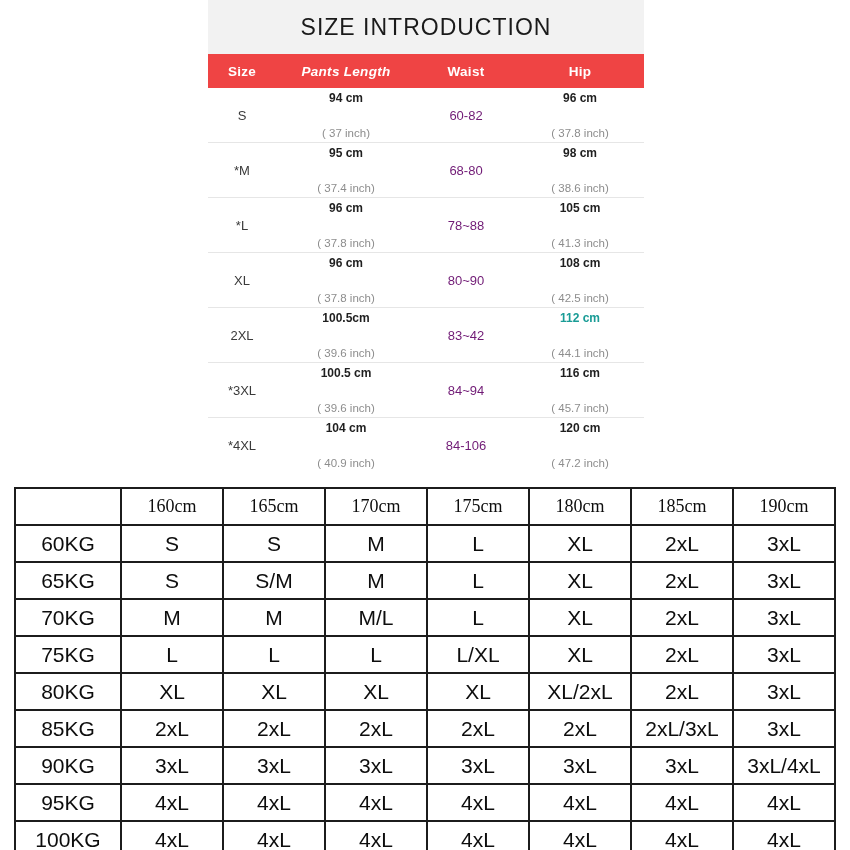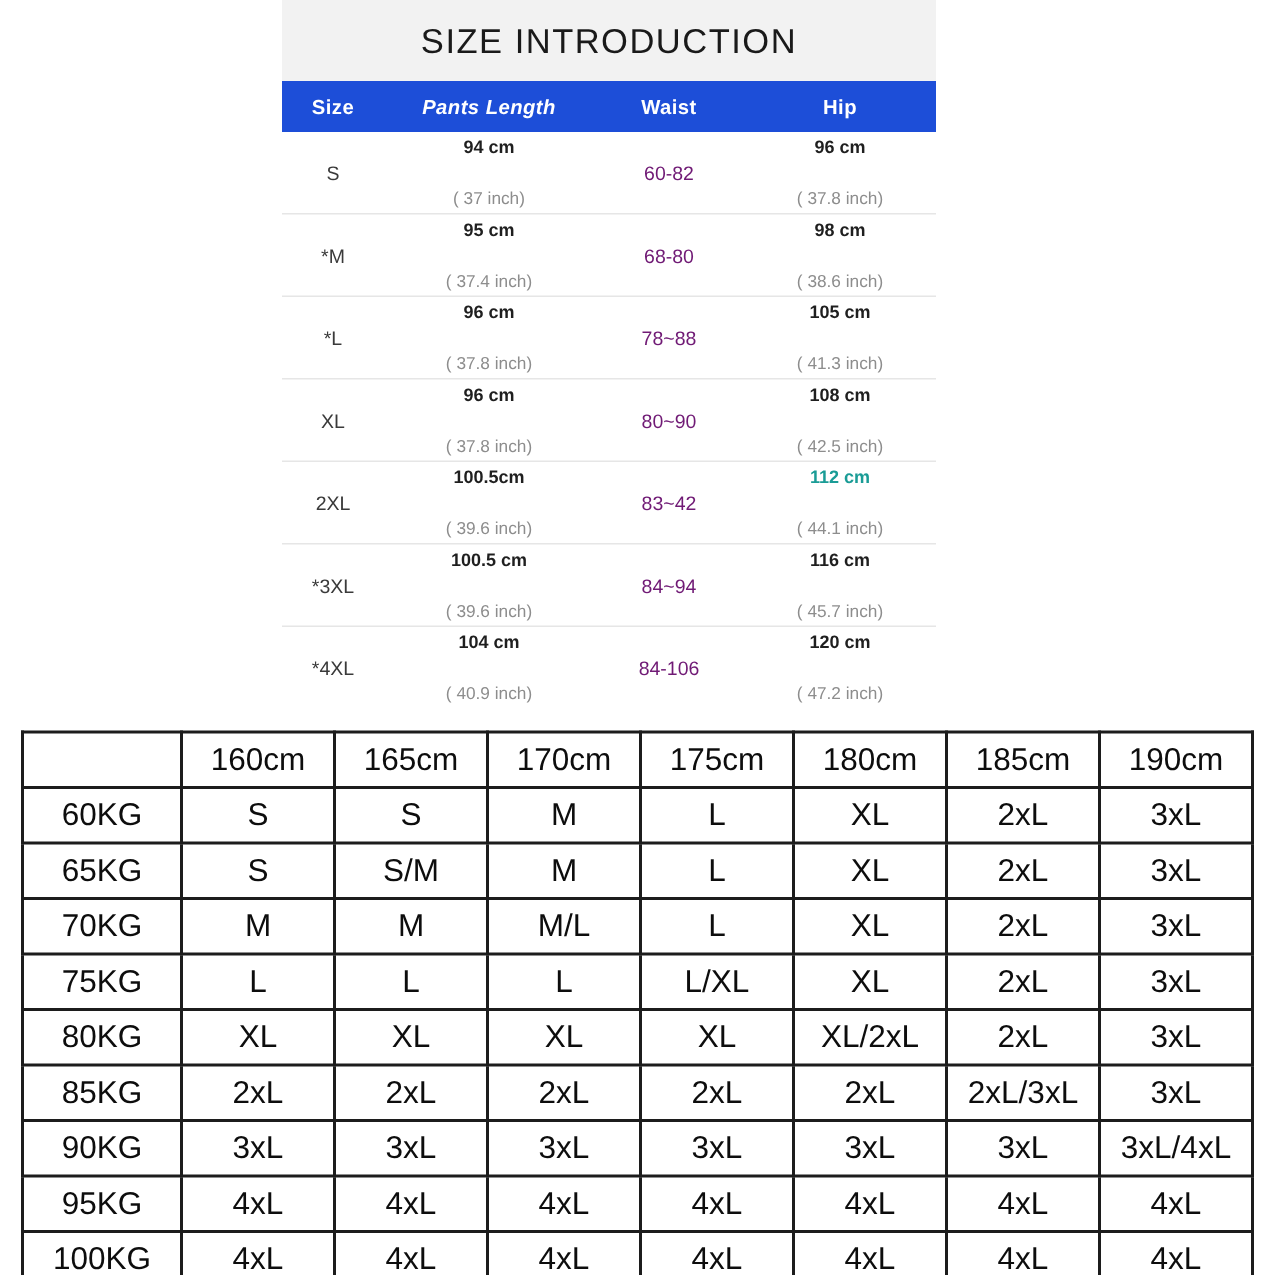--- a/index.html
+++ b/index.html
@@ -11,42 +11,42 @@
     width: 850px;
     height: 850px;
     font-family: "Liberation Sans", sans-serif;
     position: relative;
     overflow: hidden;
   }
 
   
   #size-intro-panel {
     position: absolute;
-    left: 188px;
+    left: 208px;
     top: 0px;
     width: 436px;
     background: #ffffff;
   }
   #size-intro-title {
     background: #f2f2f2;
     height: 54px;
     line-height: 54px;
     text-align: center;
     font-size: 23px;
     letter-spacing: 1px;
     color: #1a1a1a;
     font-family: "Liberation Sans", sans-serif;
   }
   #size-intro-table {
     width: 100%;
     border-collapse: collapse;
     table-layout: fixed;
   }
   #size-intro-table thead th {
-    background: #1d4ed8;
+    background: #ef4444;
     color: #ffffff;
     font-size: 13.5px;
     font-weight: bold;
     height: 34px;
     padding: 0;
     text-align: center;
     letter-spacing: .3px;
   }
   #size-intro-table tbody td {
     border-bottom: 1px solid #e6e6e6;
@@ -108,22 +108,23 @@
     color: #0d0d0d;
     font-family: "Liberation Sans", sans-serif;
     overflow: hidden;
     white-space: nowrap;
   }
   #matrix-table th.corner {
     width: 104px;
     border-left: 2px solid #1c1c1c;
   }
   #matrix-table th.height-head {
-    font-size: 21px;
+    font-size: 18px;
     font-weight: normal;
+    font-family: Liberation Serif, serif;
   }
   #matrix-table td.weight-cell {
     font-size: 21px;
   }
 </style>
 </head>
 <body>
 
 <div id="size-intro-panel">
   <div id="size-intro-title">SIZE INTRODUCTION</div>

